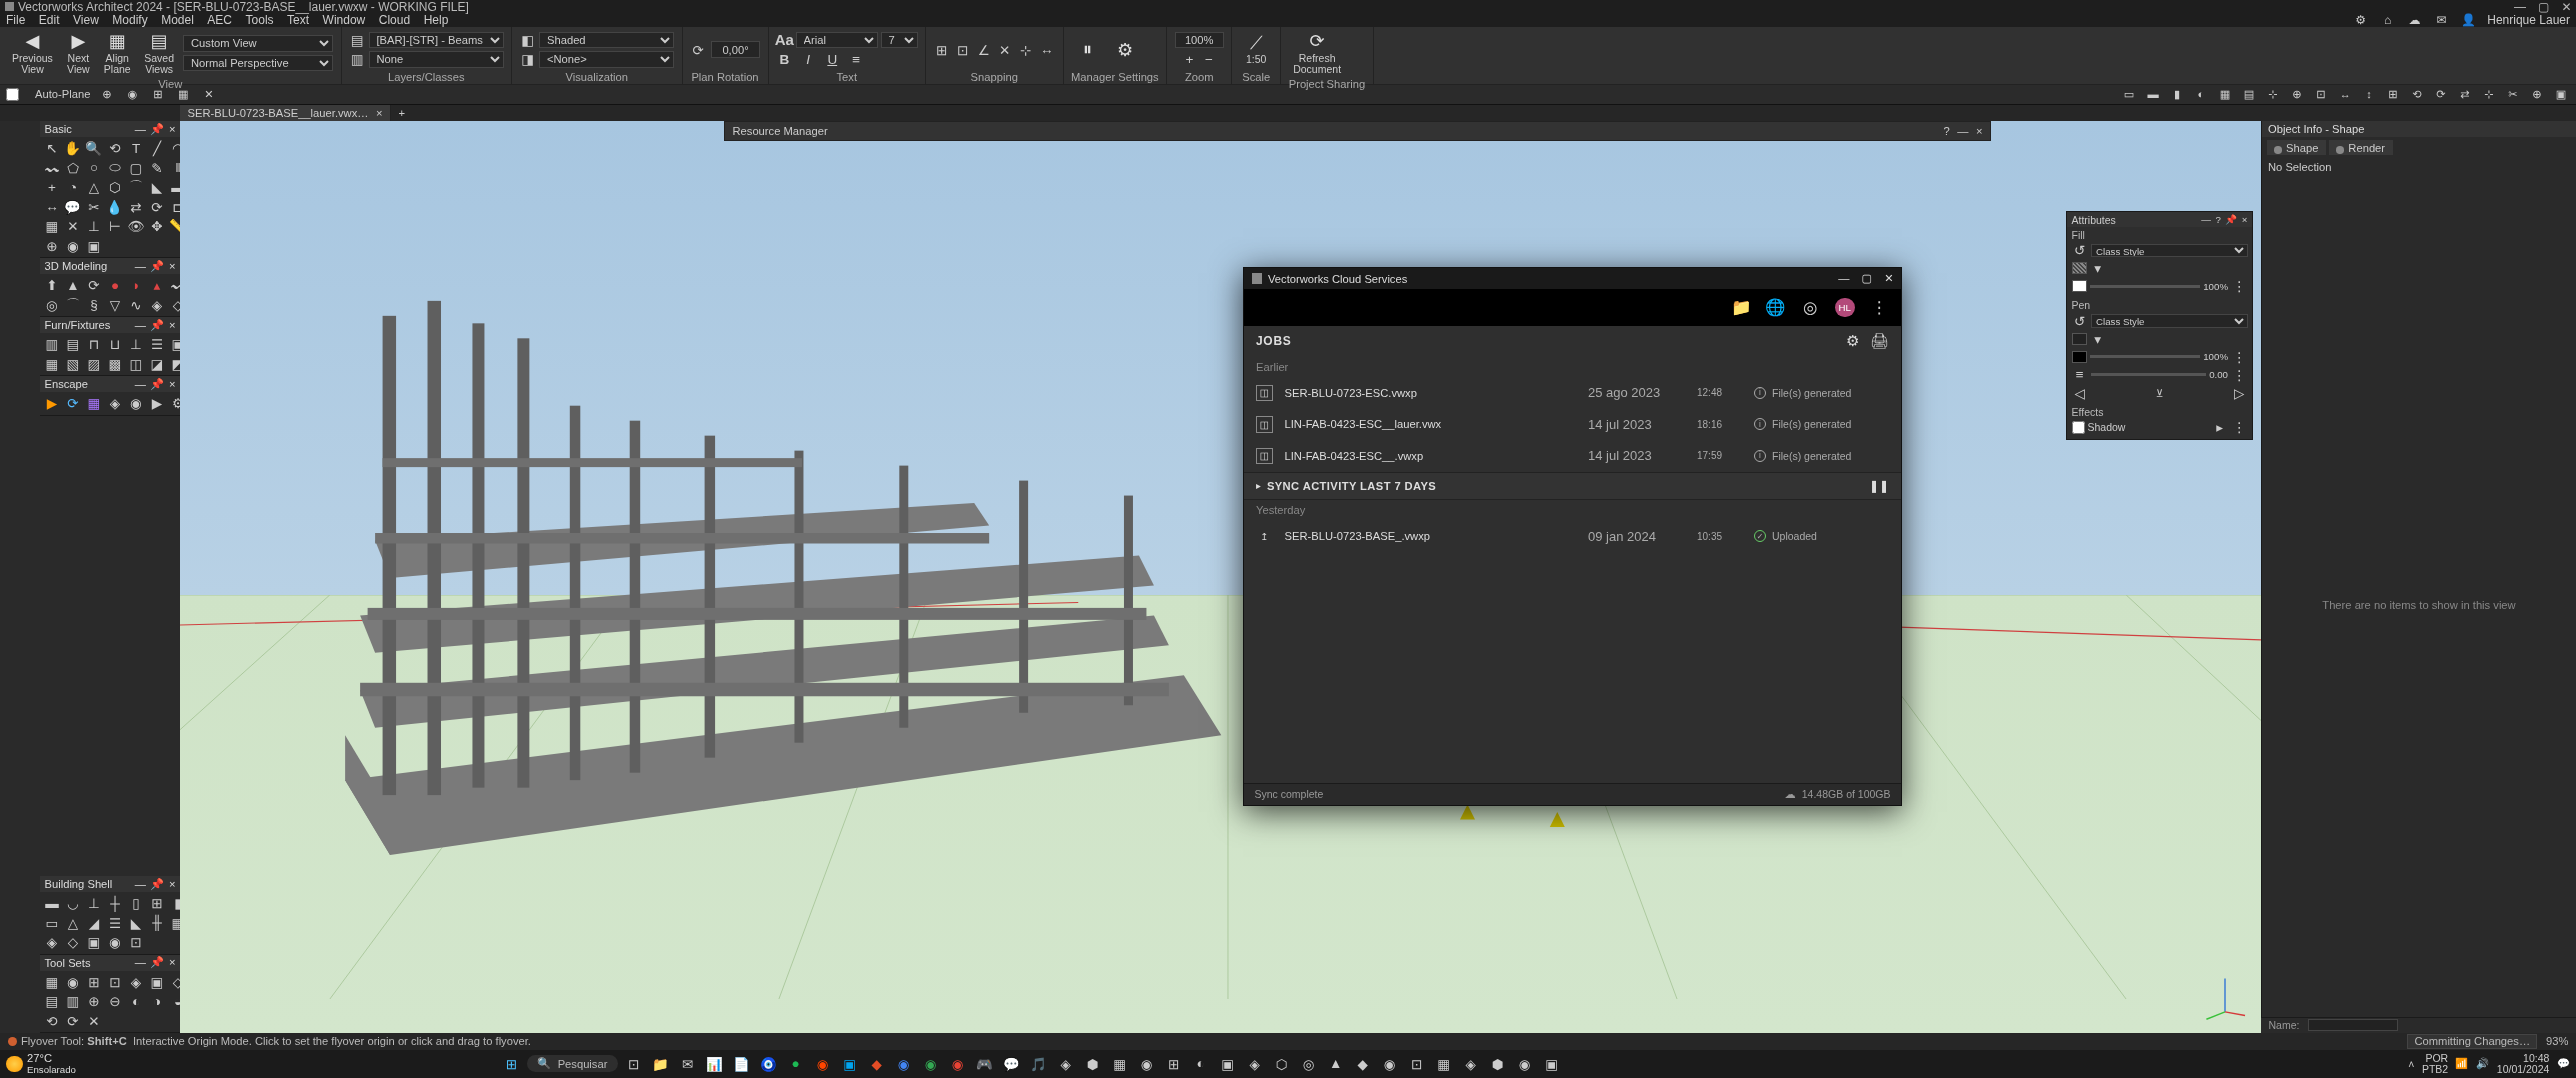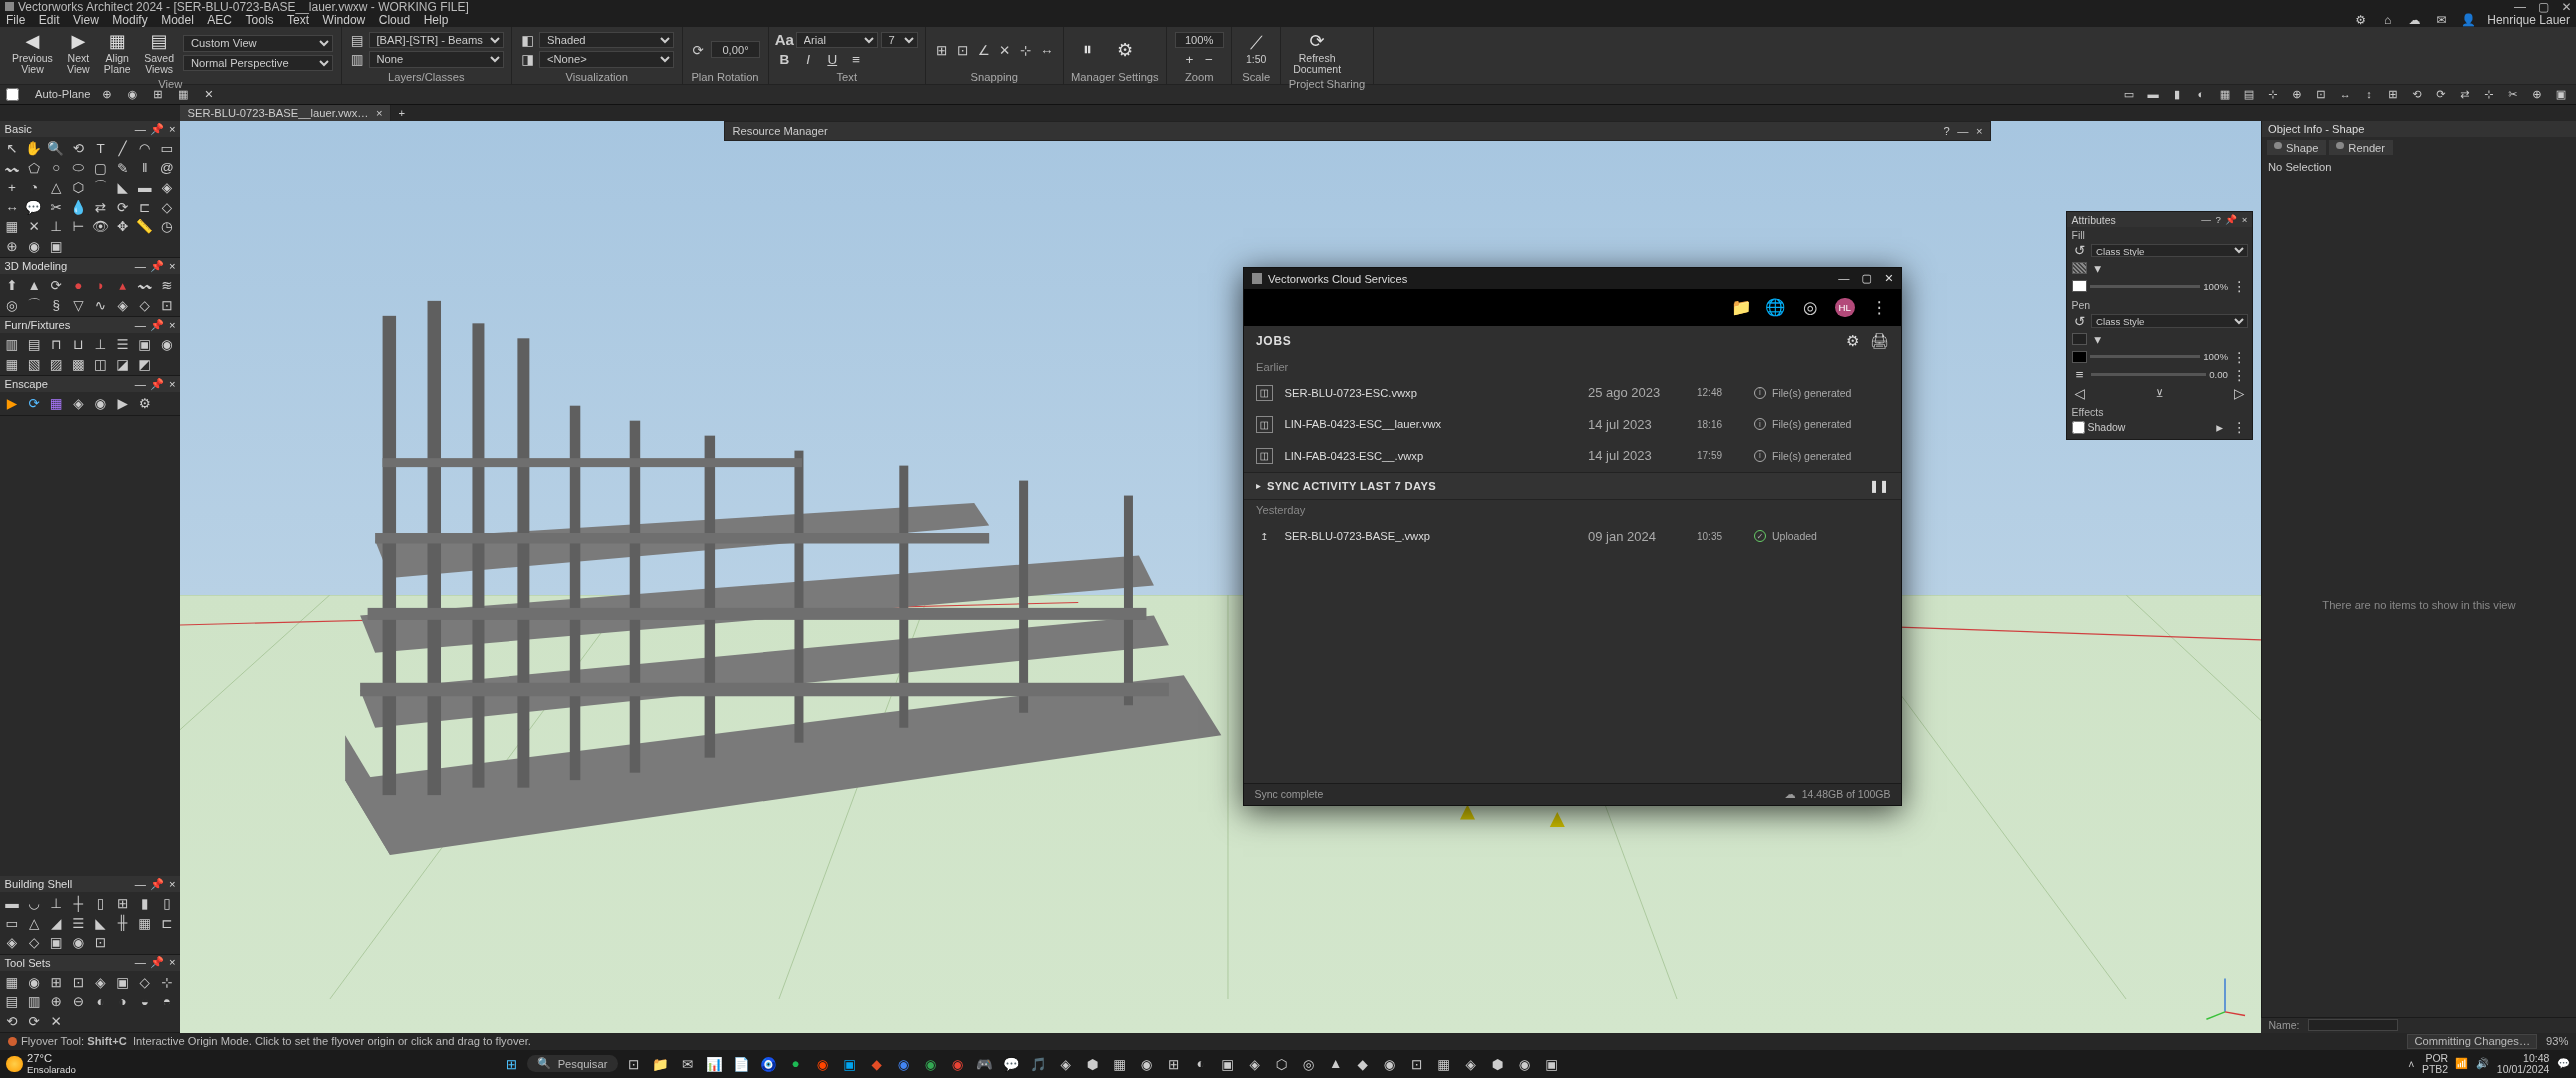--- a/index.html
+++ b/index.html
@@ -40,42 +40,42 @@
 .tabstrip { height: 16.5px; background: #262626; display: flex; align-items: center; padding-left: 180px; font-size: 11.2px; }
 .file-tab { background: #3a3a3a; padding: 1.5px 7.5px; display: flex; align-items: center; gap: 7.5px; height: 100%; border-right:0.7px solid #222;}
 .file-tab .close { cursor: pointer; }
 .add-tab { padding: 0 7.5px; cursor: pointer; }
 
 
 .main { position: absolute; top: 121px; bottom: 45px; left: 0; right: 0; display: flex; }
 
 
 .palettes { width: 180px; background: #2a2a2a; display: flex; flex-direction: column; }
-.palette { border-bottom: 0.7px solid #1a1a1a; }
+.palette { border-bottom: 0.7px solid #1a1a1a; margin-left: 40px; }
 .palette-header { display: flex; align-items: center; background: #333; padding: 1.5px 4.5px; font-size: 11.2px; color: #ddd; }
 .palette-header .ctl { margin-left: auto; display:flex; gap:4.5px; }
 .palette-grid { display: grid; grid-template-columns: repeat(8, 1fr); gap: 0; padding: 1.5px; }
 .tool { width: 21px; height: 19.5px; display: flex; align-items: center; justify-content: center; font-size: 13.5px; color: #ccc; cursor: pointer; }
 .palette-filler { flex: 1; background: #2a2a2a; }
 
 
 .viewport { flex: 1; position: relative; background: linear-gradient(#a7c6e0 0%, #b8d1e5 52%, #cfe3c7 52%, #d3e6cc 100%); overflow:hidden; }
 .ground-grid { position:absolute; left:0; right:0; top:52%; bottom:0; }
 .building { position:absolute; left:120px; top:90px; width:944px; height:659px; }
 .axis-widget { position:absolute; right:10.5px; bottom:10.5px; width:52px; height:52px; }
 
 
 .resource-mgr { position: absolute; left: 544px; top: 0px; width: 1267px; height: 19.5px; background: #333; display: flex; align-items: center; padding: 0 7.5px; font-size: 11.2px; border:0.7px solid #222; z-index:5; }
 .resource-mgr .ctl { margin-left:auto; display:flex; gap:7.5px; }
 
 
 .right-panels { width: 315px; background: #2a2a2a; display: flex; flex-direction: column; border-left: 0.7px solid #1a1a1a; }
 .obj-info-header { background: #333; padding: 2.2px 6px; font-size: 11.2px; color: #ddd; }
 .obj-info-tabs { display: flex; gap: 3px; padding: 3px 4.5px; background:#2a2a2a; }
-.obj-tab { background: #383838; padding: 1.5px 7.5px; font-size: 11.2px; display:flex; align-items:flex-start; gap:4.5px; }
+.obj-tab { background: #383838; padding: 1.5px 7.5px; font-size: 11.2px; display:flex; align-items:flex-end; gap:4.5px; }
 .obj-tab .dot { width:7.5px; height:7.5px; border-radius:50%; background:#888; }
 .obj-info-body { flex: 1; display: flex; align-items: center; justify-content: center; color: #888; font-size: 11.2px; }
 
 
 .attributes { position: absolute; right: 323px; top: 211px; width: 187px; background: #2e2e2e; border: 0.7px solid #1a1a1a; z-index: 20; font-size: 10.5px; }
 .attr-header { background: #333; padding: 1.5px 4.5px; display: flex; align-items: center; }
 .attr-header .ctl { margin-left:auto; display:flex; gap:4.5px; font-size:9.7px; }
 .attr-section { padding: 1.5px 4.5px; }
 .attr-lbl { font-size: 10.5px; color: #bbb; }
 .attr-row { display: flex; align-items: center; gap: 3px; margin: 1.5px 0; }

